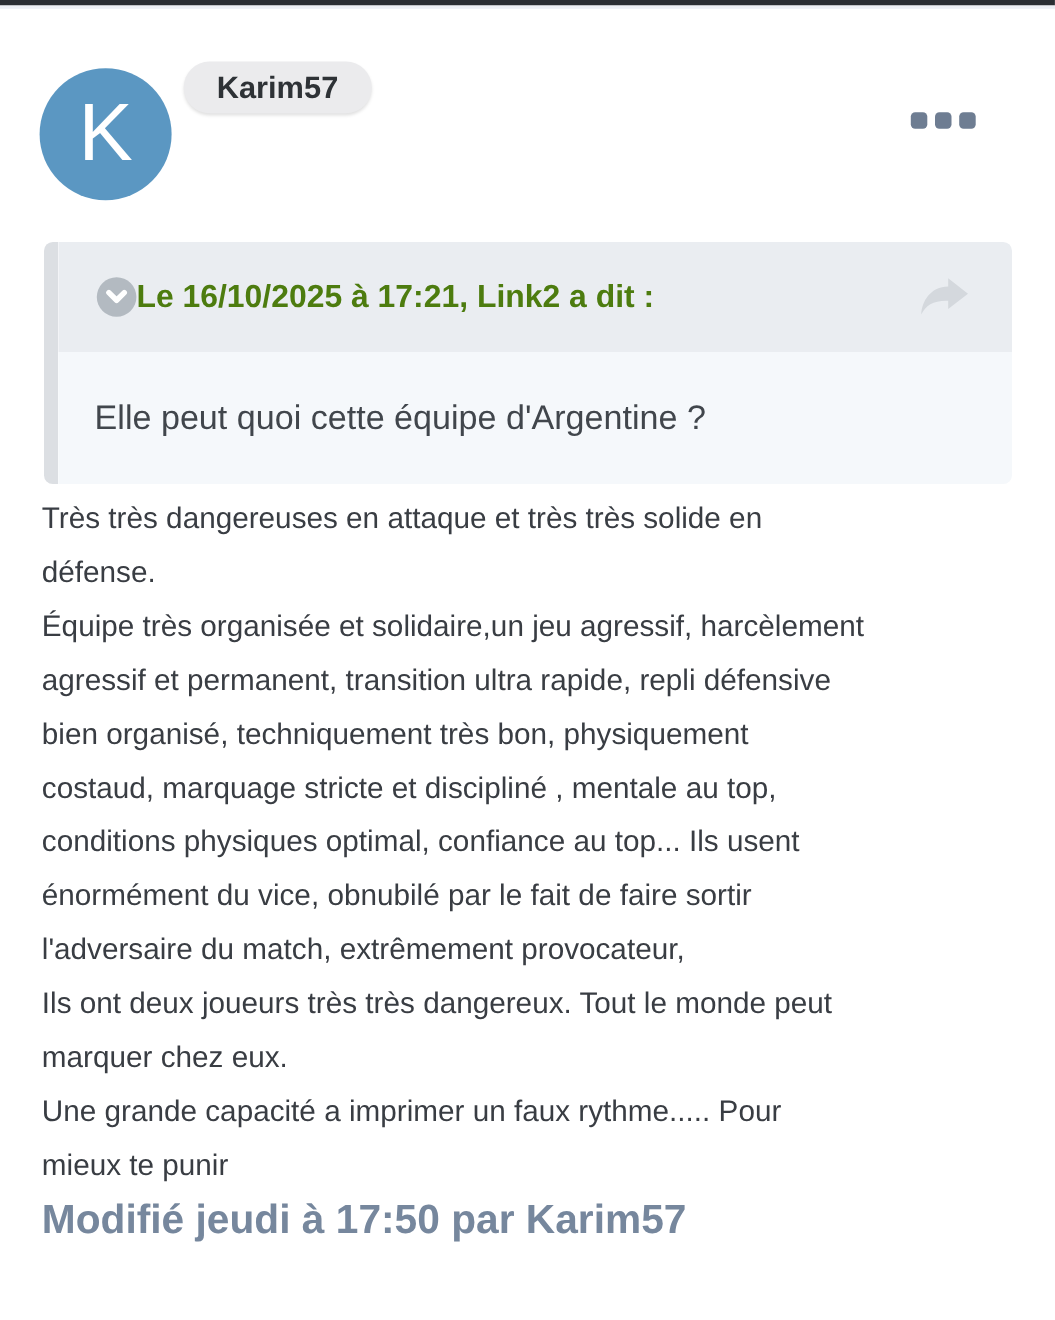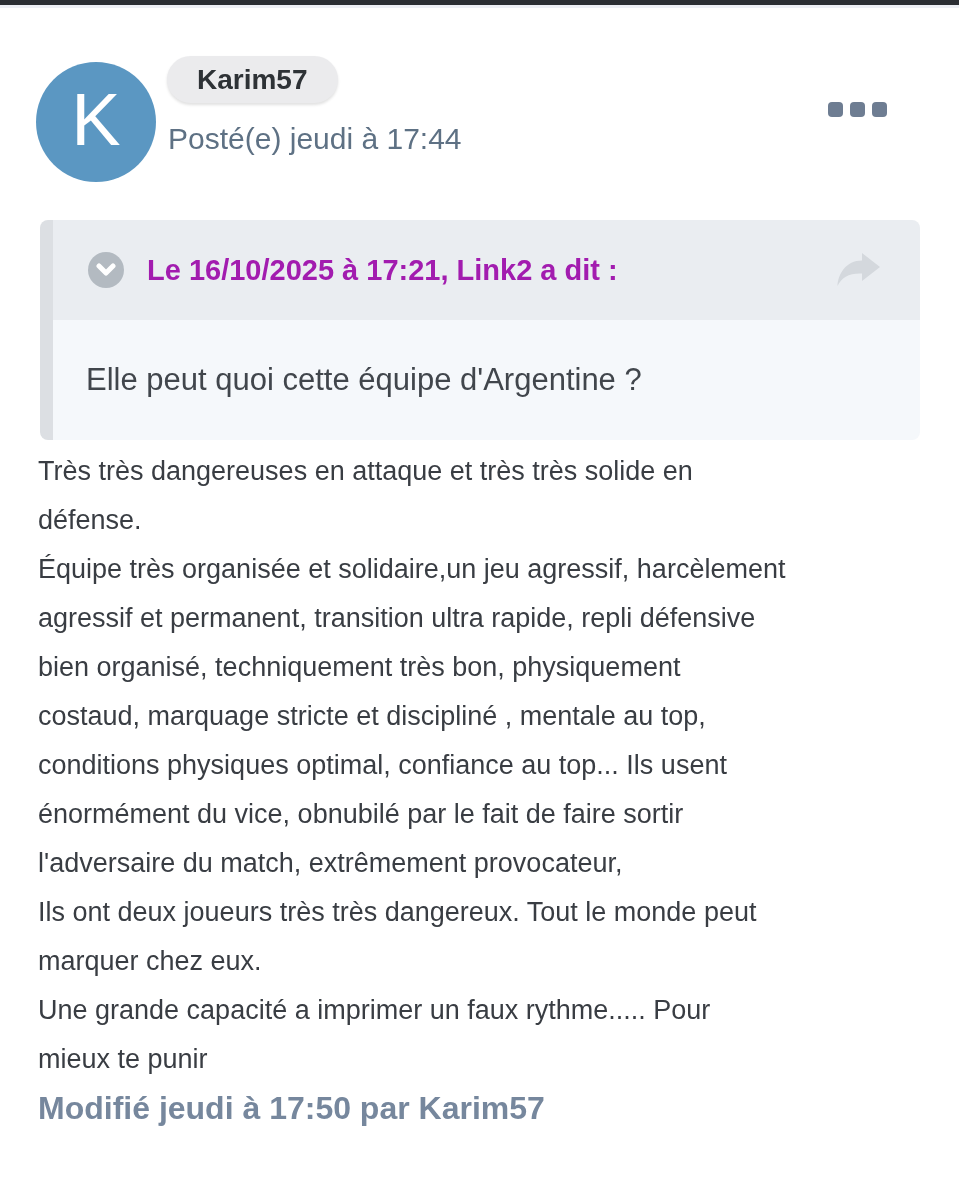--- a/index.html
+++ b/index.html
@@ -57,57 +57,55 @@
     display: flex; align-items: center;
     padding: 0 36px 0 35px;
   }
   .chevron-badge {
     width: 36px; height: 36px; border-radius: 50%;
     background: #b3bac1; flex: 0 0 auto;
     display: flex; align-items: center; justify-content: center;
     cursor: pointer;
   }
   .quote-title {
-    margin-left: 23px;
-    font-size: 29px; font-weight: 700; color: #a21caf;
+    font-size: 29px; font-weight: 700; color: #4d7c0f;
     flex: 1 1 auto;
   }
   .share-arrow { flex: 0 0 auto; cursor: pointer; display: flex; }
   .quote-body {
     background: #f5f8fb; height: 120px;
     display: flex; align-items: center;
     padding: 0 36px 0 33px;
   }
   .quote-body p { font-size: 31px; color: #41464c; }
 
   
   .post-body {
     position: absolute; top: 447px; left: 38px; width: 884px;
     font-size: 27px; line-height: 49px; color: #393d43;
     white-space: pre-line;
   }
   .modified-line {
     position: absolute; top: 1084px; left: 38px; width: 884px;
-    font-size: 32px; line-height: 49px; font-weight: 700; color: #76879d;
+    font-size: 37px; line-height: 49px; font-weight: 700; color: #76879d;
   }
 </style>
 </head>
 <body>
 
 <div class="top-bar"></div>
 <div class="top-bar-underline"></div>
 
 <div class="post-header">
   <div class="avatar">
     <span>K</span>
   </div>
   <div class="author-pill">
     <span>Karim57</span>
   </div>
-  <div class="posted-line">Posté(e) jeudi à 17:44</div>
   <div class="menu-dots">
     <i></i>
     <i></i>
     <i></i>
   </div>
 </div>
 
 <div class="quote">
   <div class="quote-header">
     <div class="chevron-badge">

